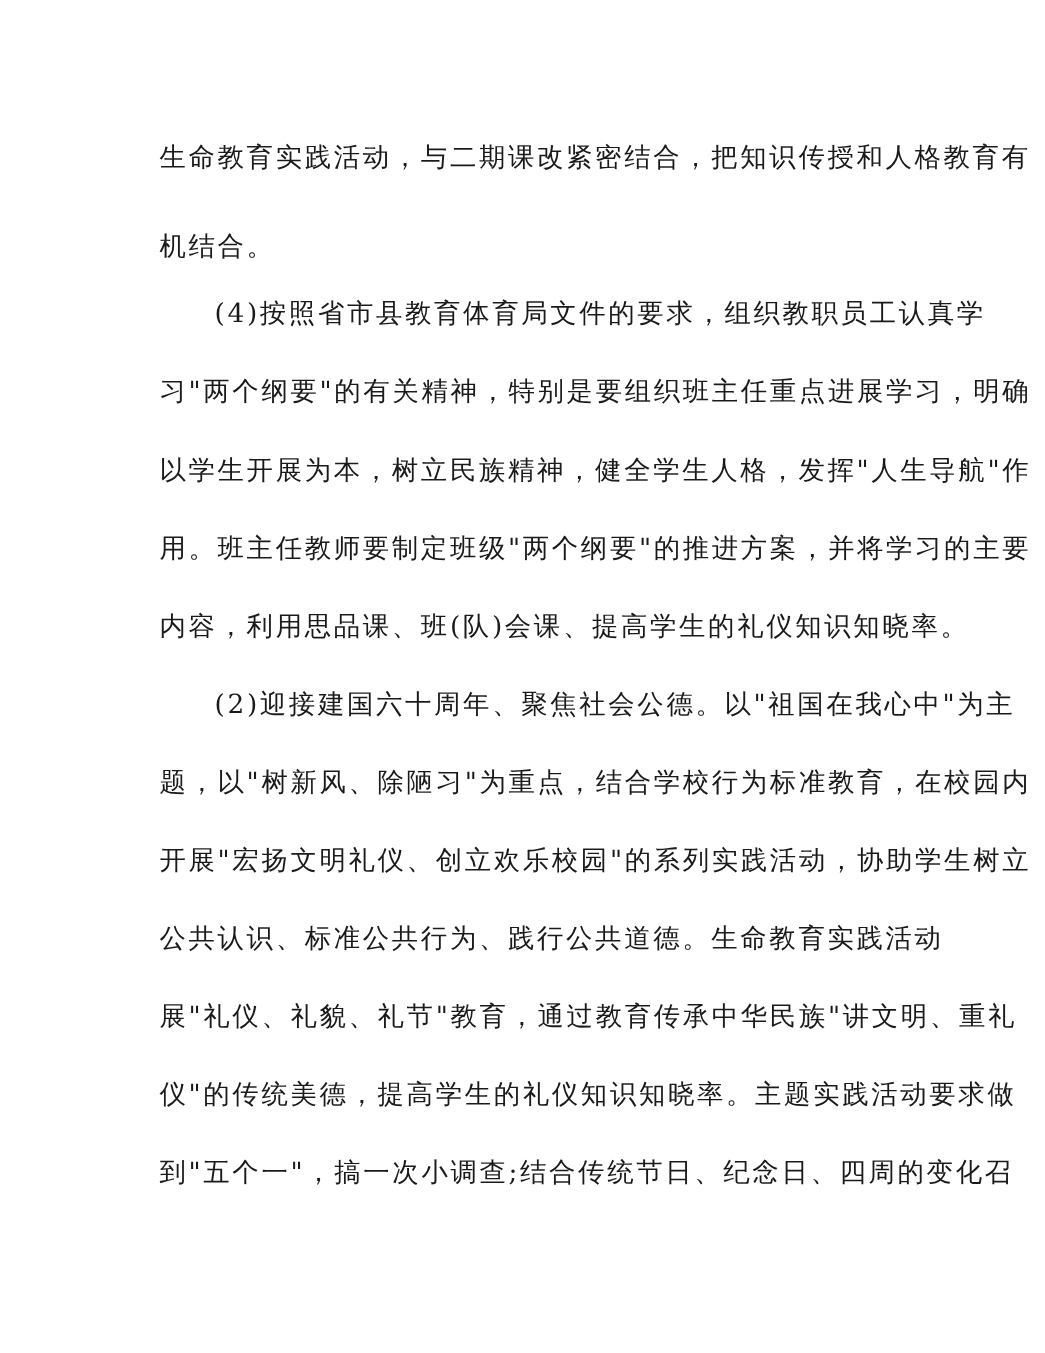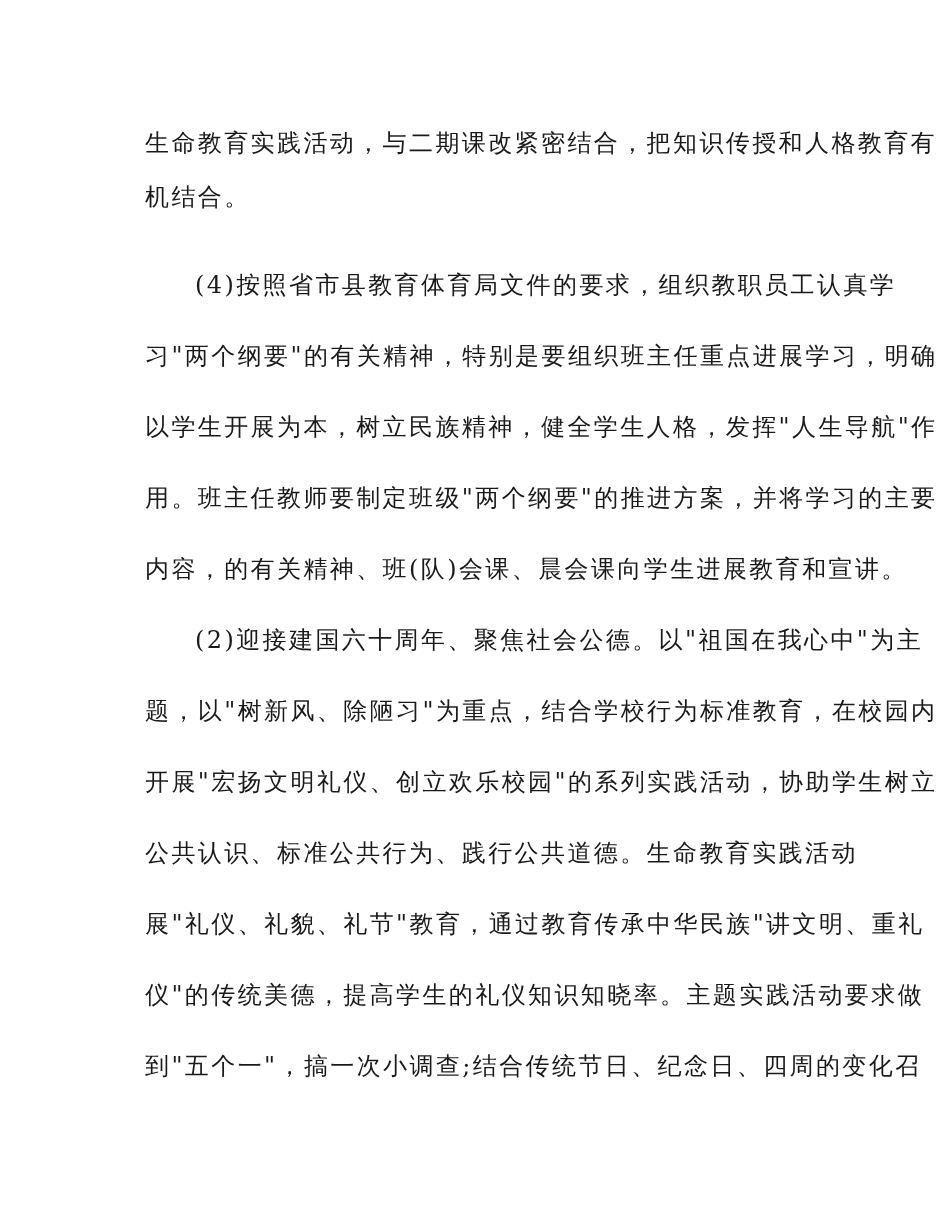--- a/index.html
+++ b/index.html
@@ -41,26 +41,26 @@
   .line.indent {
     left: 50px;
   }
 </style>
 </head>
 <body>
 
 <div class="page">
   <div class="text-block">
     <div class="line" style="top:128px">生命教育实践活动，与二期课改紧密结合，把知识传授和人格教育有</div>
-    <div class="line" style="top:182px">机结合。</div>
+    <div class="line" style="top:209px">机结合。</div>
     <div class="line indent" style="top:270px">(4)按照省市县教育体育局文件的要求，组织教职员工认真学</div>
     <div class="line" style="top:341px">习"两个纲要"的有关精神，特别是要组织班主任重点进展学习，明确</div>
     <div class="line" style="top:412px">以学生开展为本，树立民族精神，健全学生人格，发挥"人生导航"作</div>
     <div class="line" style="top:483px">用。班主任教师要制定班级"两个纲要"的推进方案，并将学习的主要</div>
-    <div class="line" style="top:554px">内容，的有关精神、班(队)会课、晨会课向学生进展教育和宣讲。</div>
+    <div class="line" style="top:554px">内容，利用思品课、班(队)会课、提高学生的礼仪知识知晓率。</div>
     <div class="line indent" style="top:625px">(2)迎接建国六十周年、聚焦社会公德。以"祖国在我心中"为主</div>
     <div class="line" style="top:696px">题，以"树新风、除陋习"为重点，结合学校行为标准教育，在校园内</div>
     <div class="line" style="top:767px">开展"宏扬文明礼仪、创立欢乐校园"的系列实践活动，协助学生树立</div>
     <div class="line" style="top:838px">公共认识、标准公共行为、践行公共道德。生命教育实践活动</div>
     <div class="line" style="top:909px">展"礼仪、礼貌、礼节"教育，通过教育传承中华民族"讲文明、重礼</div>
     <div class="line" style="top:980px">仪"的传统美德，提高学生的礼仪知识知晓率。主题实践活动要求做</div>
     <div class="line" style="top:1051px">到"五个一"，搞一次小调查;结合传统节日、纪念日、四周的变化召</div>
   </div>
 </div>
 

